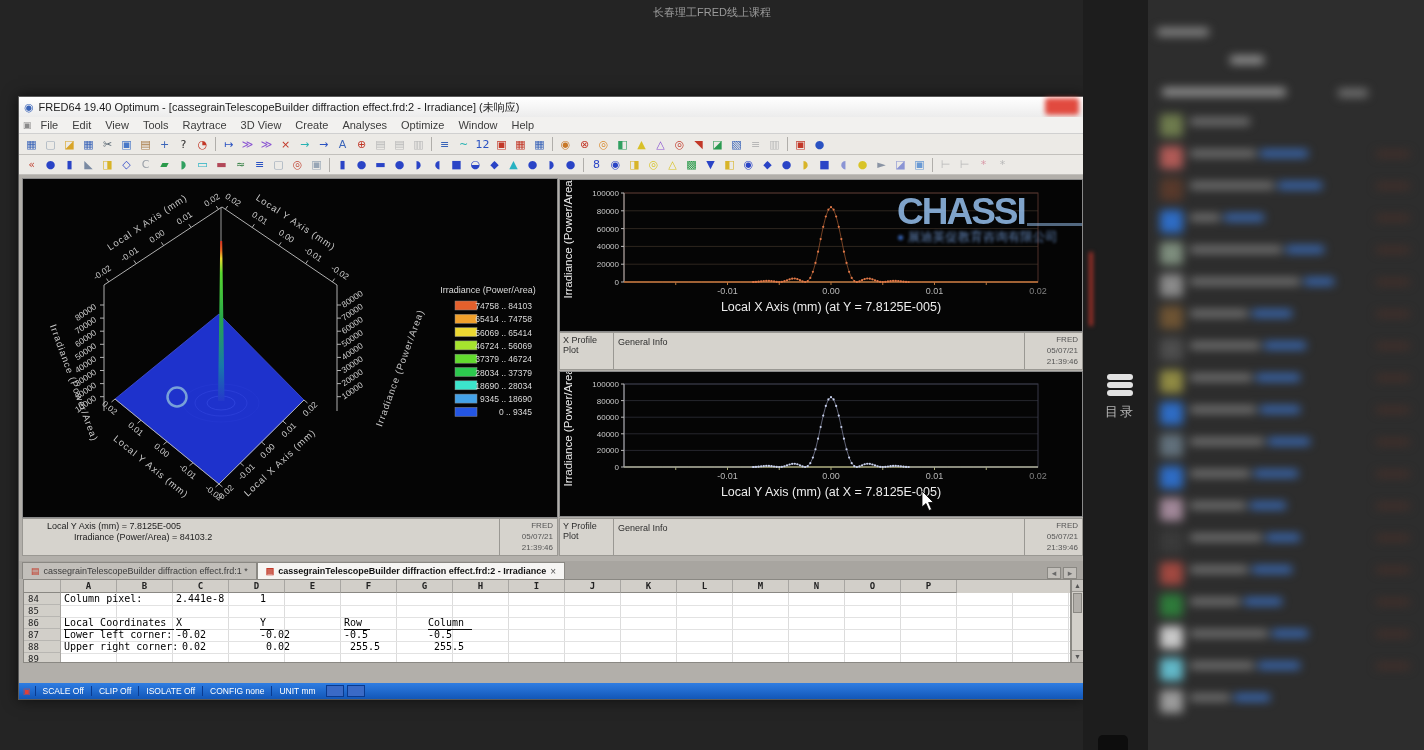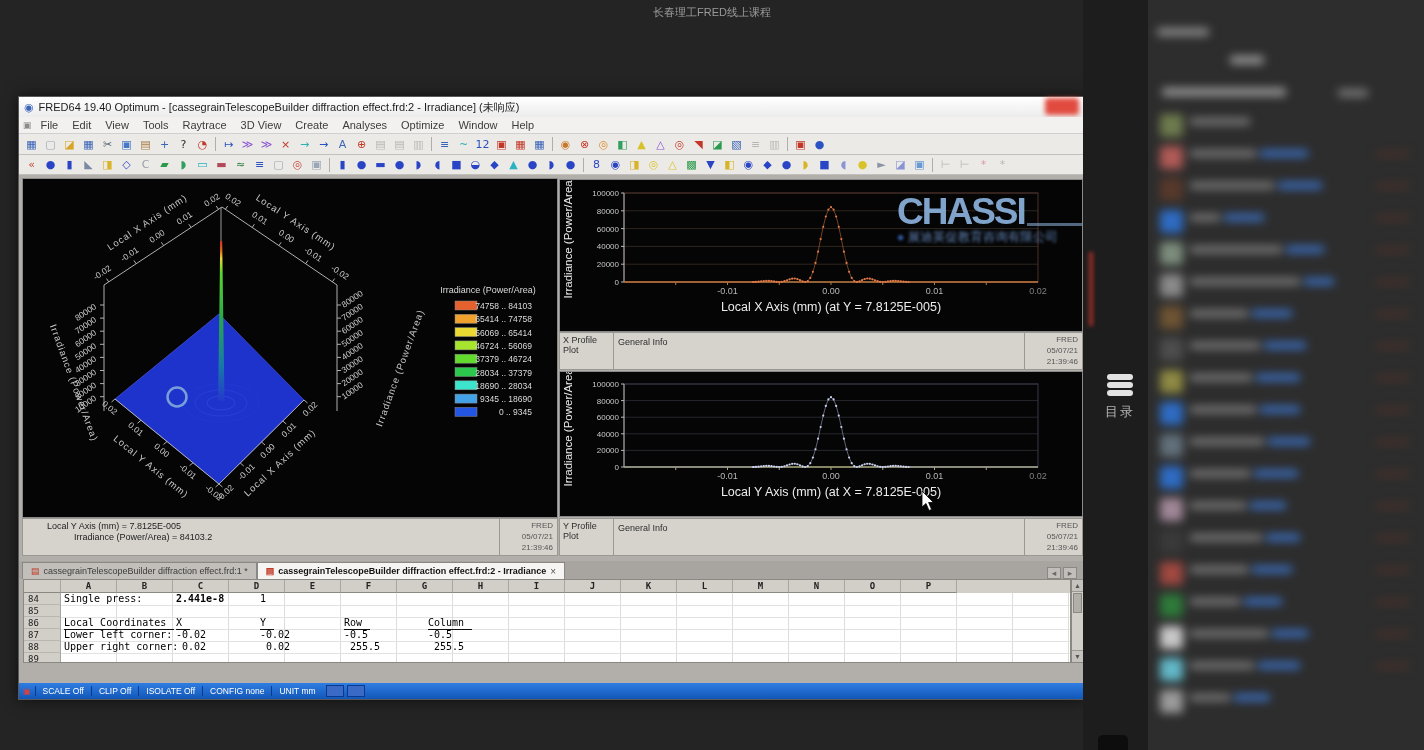--- a/index.html
+++ b/index.html
@@ -622,22 +622,22 @@
             <div class="hc">J</div>
             <div class="hc">K</div>
             <div class="hc">L</div>
             <div class="hc">M</div>
             <div class="hc">N</div>
             <div class="hc">O</div>
             <div class="hc">P</div>
           </div>
           <div class="srow" style="top: 13px;">
             <div class="cellgrid">
-              <div class="cell" style="left: 3px;">Single press:</div>
-              <div class="cell" style="left: 115px; font-weight: bold;">2.441e-8</div>
+              <div class="cell" style="left: 3px;">Column pixel:</div>
+              <div class="cell" style="left: 115px;">2.441e-8</div>
               <div class="cell" style="left: 199px;">1</div>
             </div>
             <div class="rn">84</div>
           </div>
           <div class="srow" style="top: 25px;">
             <div class="cellgrid"></div>
             <div class="rn">85</div>
           </div>
           <div class="srow" style="top: 37px;">
             <div class="cellgrid">

